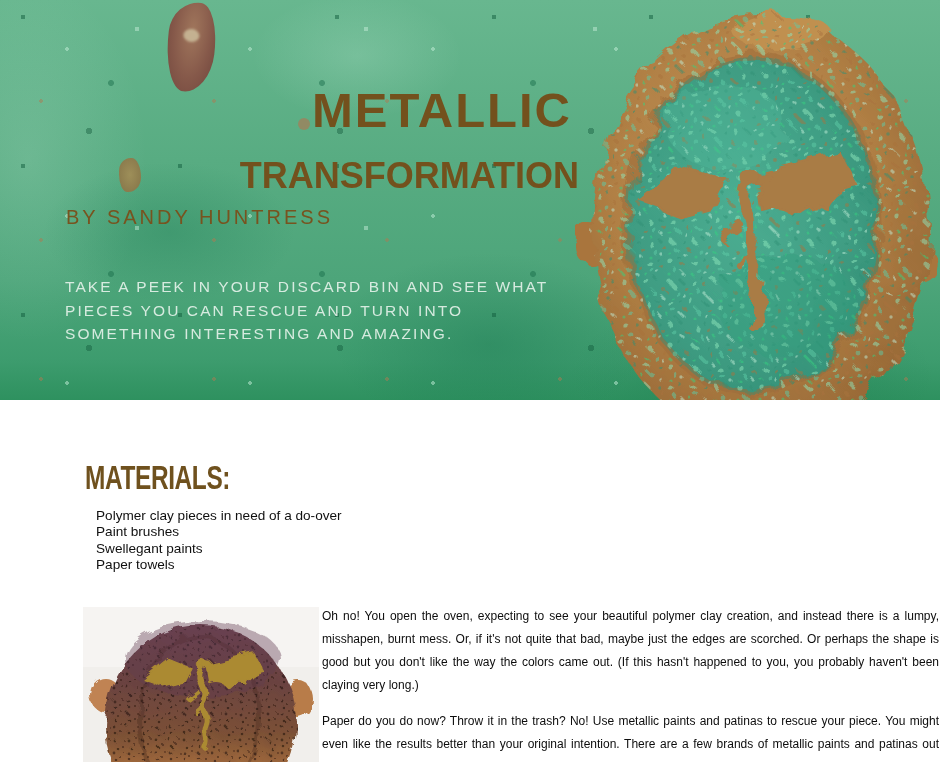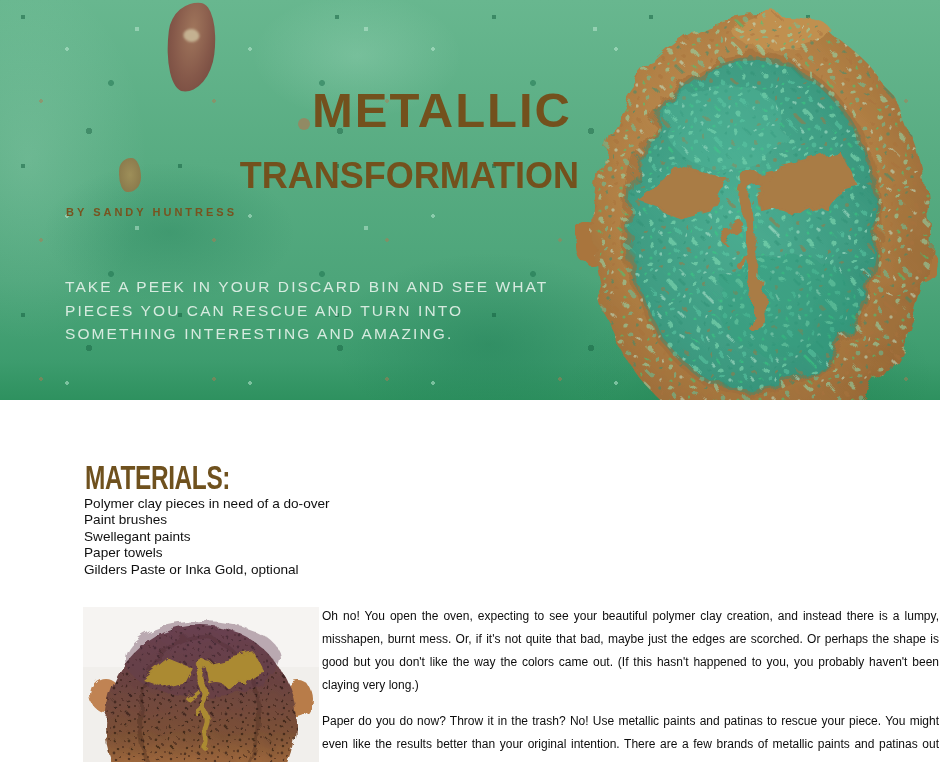--- a/index.html
+++ b/index.html
@@ -53,38 +53,38 @@
     font-size:49px; font-weight:700; letter-spacing:2px; line-height:1;
     color:#73511d;
   }
   .hero-title-2 {
     position:absolute; top:134px; left:0; width:579px; text-align:right;
     font-size:36px; font-weight:700; letter-spacing:0; line-height:1;
     color:#73511d;
   }
   .hero-byline {
     position:absolute; left:66px; top:206px;
-    font-size:11px; font-weight:700; letter-spacing:3px; color:#78531f;
+    font-size:20px; font-weight:400; letter-spacing:3px; color:#78531f;
   }
   .hero-tagline {
     position:absolute; left:65px; top:275px; width:520px;
     font-size:15.5px; line-height:23.5px; letter-spacing:2.1px;
     color:rgba(234,245,238,.88); font-weight:400;
   }
   .hero-medallion { position:absolute; left:575px; top:5px; width:365px; height:450px; }
 
   
   .content { position:absolute; left:0; top:456px; width:940px; height:306px; background:#fff; }
   .materials-heading {
     position:absolute; left:85px; top:3px; margin:0;
     font-size:33px; font-weight:700; color:#6f511e; letter-spacing:-0.5px;
     transform:scaleX(.74); transform-origin:left top; white-space:nowrap;
   }
   .materials-list {
-    position:absolute; left:84px; top:40px; margin:0; padding:0; list-style:none;
+    position:absolute; left:84px; top:40px; margin:12px; padding:0; list-style:none;
     font-size:13.6px; line-height:16.4px; color:#101010;
   }
   .materials-list li { white-space:pre-wrap; }
   .before-photo { position:absolute; left:83px; top:151px; width:236px; height:155px; }
   .article-col {
     position:absolute; left:322px; top:149px; width:617px;
     font-size:12px; line-height:23px; text-align:justify; color:#0d0d0d;
   }
   .article-col p { margin:0 0 12.5px 0; }
 </style>
@@ -183,21 +183,20 @@
     </div>
   </header>
 
   <main class="content">
     <h2 class="materials-heading">MATERIALS:</h2>
     <ul class="materials-list">
       <li>Polymer clay pieces in need of a do-over</li>
       <li>Paint brushes</li>
       <li>Swellegant paints</li>
       <li>Paper towels</li>
-      <li>Gilders Paste or Inka Gold, optional</li>
     </ul>
 
     <svg class="before-photo" viewBox="0 0 236 155" aria-hidden="true">
       <rect width="236" height="155" fill="#f1efec"></rect>
       <rect width="236" height="60" fill="#f6f4f2"></rect>
       <g filter="url(#rough2)">
         <ellipse cx="22" cy="88" rx="15" ry="17" fill="#c08352"></ellipse>
         <ellipse cx="215" cy="92" rx="15" ry="19" fill="#b87c48"></ellipse>
         <ellipse cx="118" cy="118" rx="96" ry="100" fill="url(#bgrad)"></ellipse>
         <ellipse cx="116" cy="112" rx="60" ry="82" fill="none" stroke="#3a2018" stroke-opacity=".3" stroke-width="4"></ellipse>

